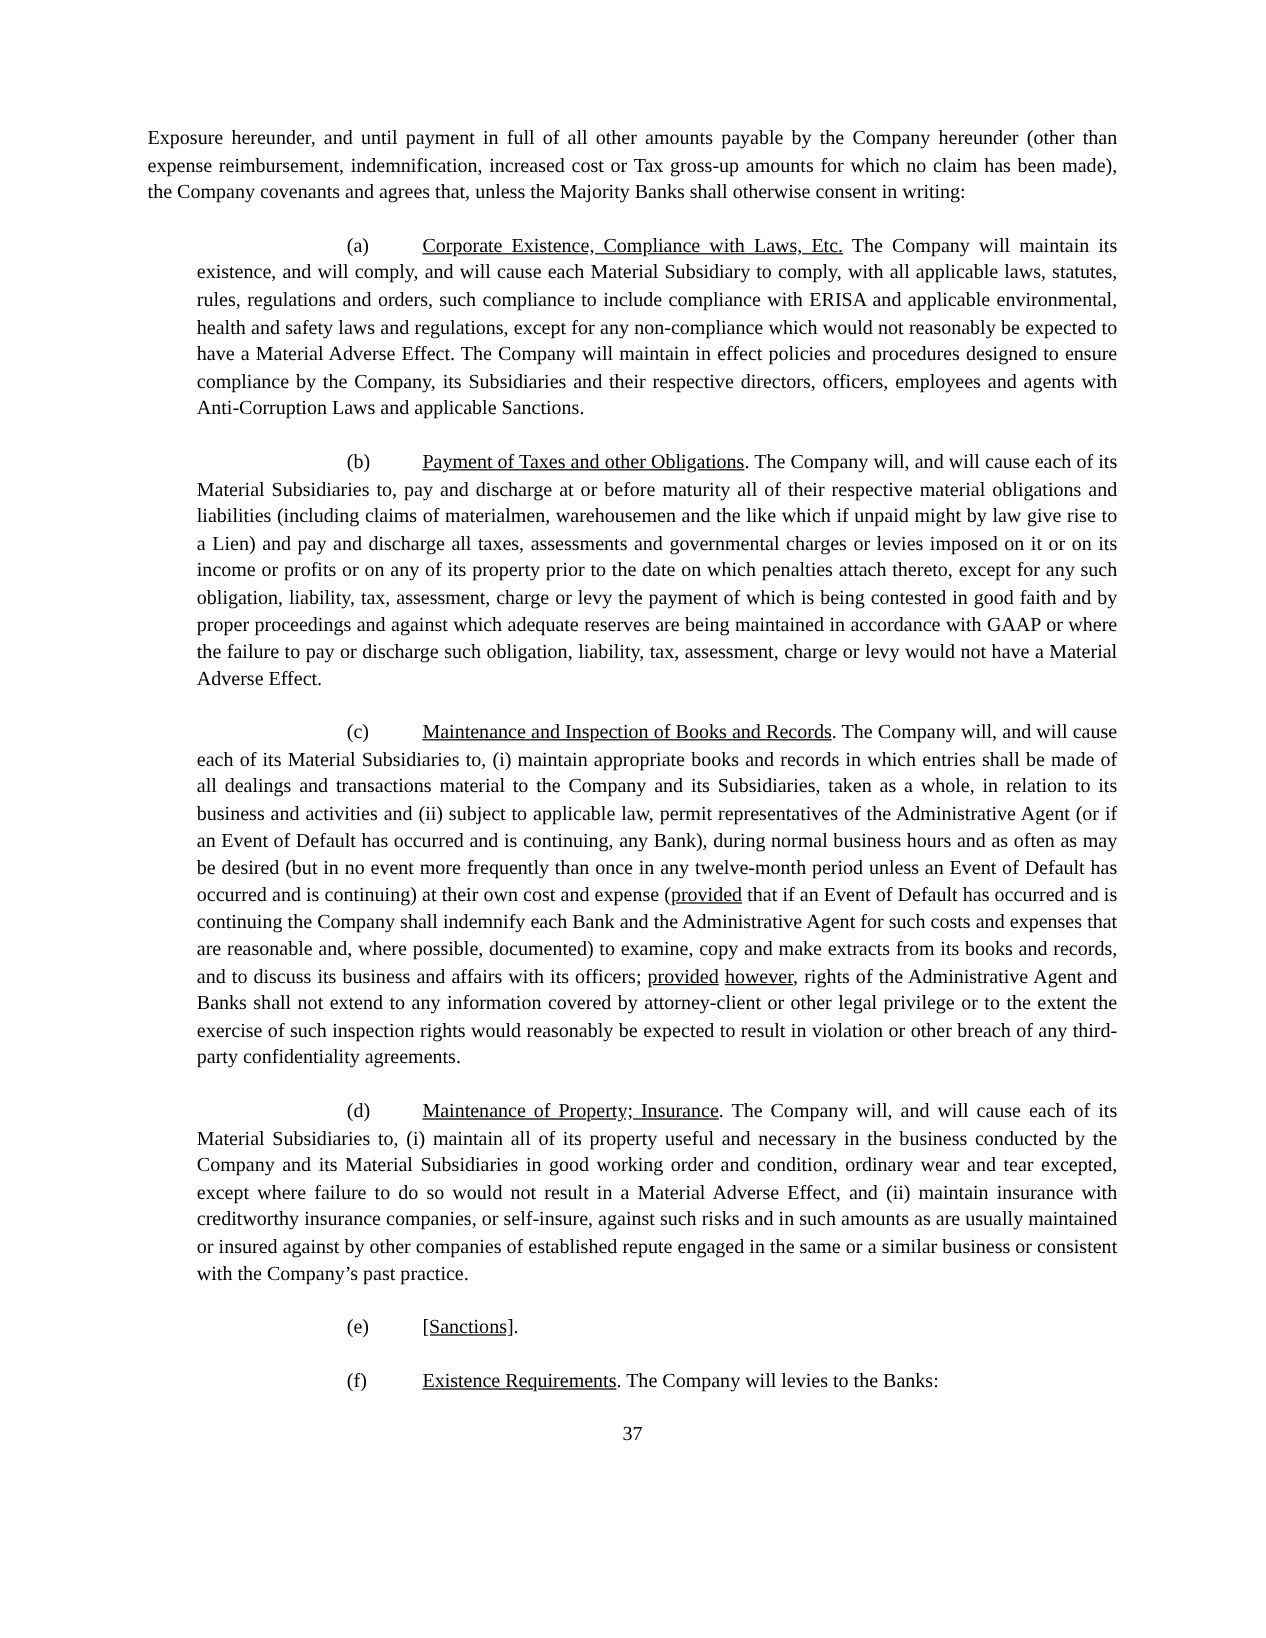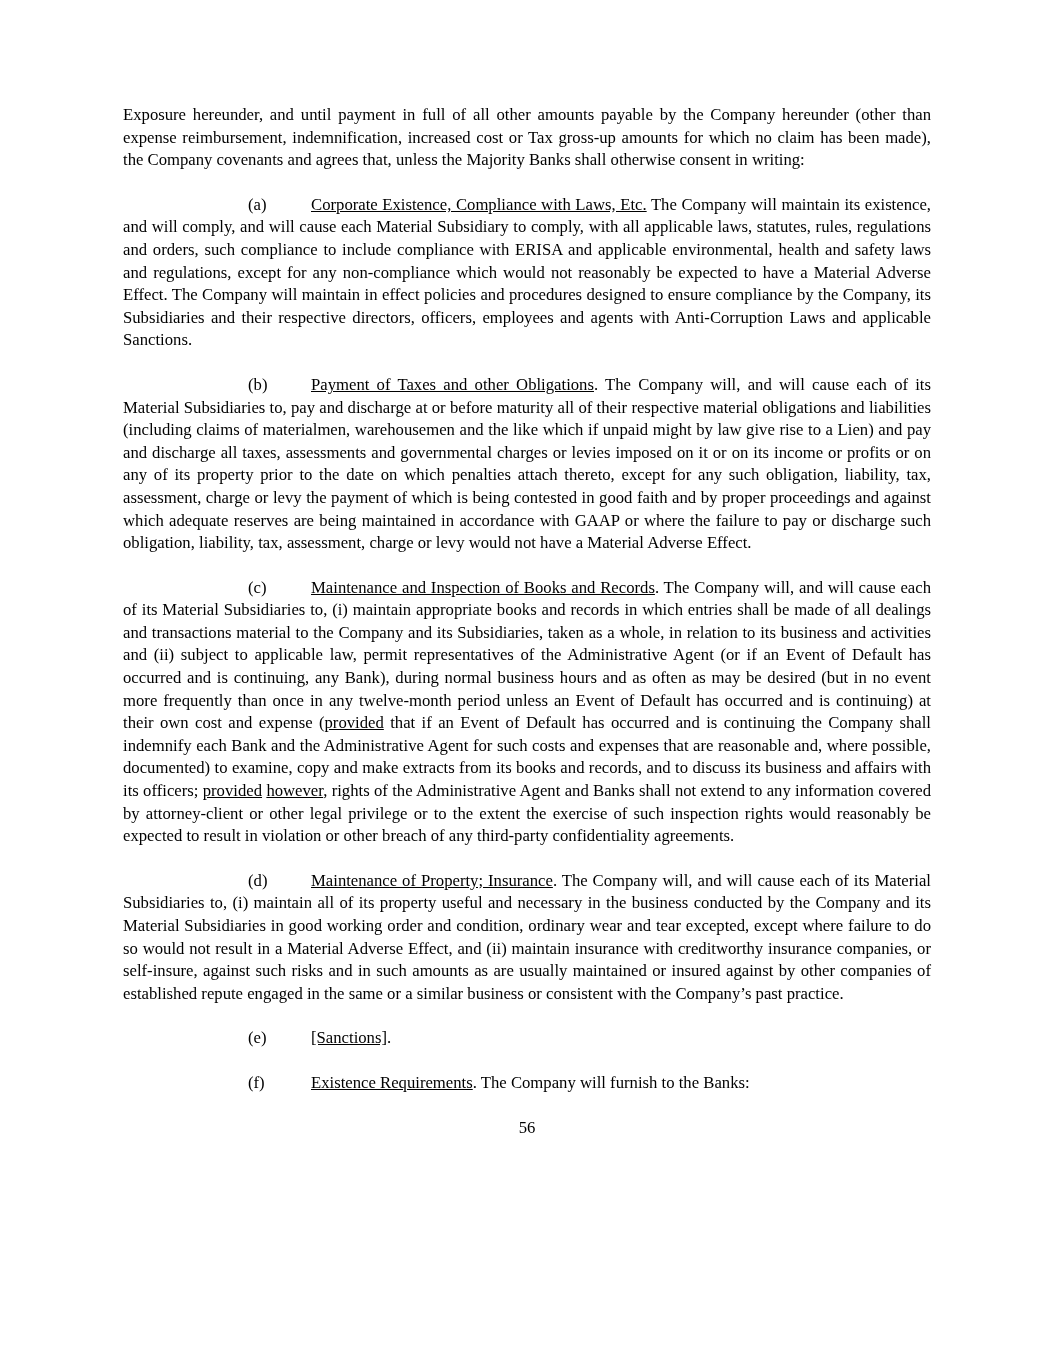--- a/index.html
+++ b/index.html
@@ -21,20 +21,21 @@
     text-align: justify;
   }
   p.para {
     margin: 0 0 22px 0;
   }
   p.intro {
     text-indent: 0;
   }
   p.section {
     text-indent: 125px;
+    margin-left: 41px;
   }
   .label {
     display: inline-block;
     width: 63px;
     text-indent: 0;
     text-align: left;
   }
   .u {
     text-decoration: underline;
   }
@@ -49,17 +50,17 @@
 
 <div class="page">
   <p class="para intro">Exposure hereunder, and until payment in full of all other amounts payable by the Company hereunder (other than expense reimbursement, indemnification, increased cost or Tax gross-up amounts for which no claim has been made), the Company covenants and agrees that, unless the Majority Banks shall otherwise consent in writing:</p>
 
   <div id="sections">
       <p class="para section"><span class="label">(a)</span><span class="u">Corporate Existence, Compliance with Laws, Etc.</span><span>  The Company will maintain its existence, and will comply, and will cause each Material Subsidiary to comply, with all applicable laws, statutes, rules, regulations and orders, such compliance to include compliance with ERISA and applicable environmental, health and safety laws and regulations, except for any non-compliance which would not reasonably be expected to have a Material Adverse Effect. The Company will maintain in effect policies and procedures designed to ensure compliance by the Company, its Subsidiaries and their respective directors, officers, employees and agents with Anti-Corruption Laws and applicable Sanctions.</span></p>
       <p class="para section"><span class="label">(b)</span><span class="u">Payment of Taxes and other Obligations</span><span>.  The Company will, and will cause each of its Material Subsidiaries to, pay and discharge at or before maturity all of their respective material obligations and liabilities (including claims of materialmen, warehousemen and the like which if unpaid might by law give rise to a Lien) and pay and discharge all taxes, assessments and governmental charges or levies imposed on it or on its income or profits or on any of its property prior to the date on which penalties attach thereto, except for any such obligation, liability, tax, assessment, charge or levy the payment of which is being contested in good faith and by proper proceedings and against which adequate reserves are being maintained in accordance with GAAP or where the failure to pay or discharge such obligation, liability, tax, assessment, charge or levy would not have a Material Adverse Effect.</span></p>
       <p class="para section"><span class="label">(c)</span><span class="u">Maintenance and Inspection of Books and Records</span><span>.  The Company will, and will cause each of its Material Subsidiaries to, (i) maintain appropriate books and records in which entries shall be made of all dealings and transactions material to the Company and its Subsidiaries, taken as a whole, in relation to its business and activities and (ii) subject to applicable law, permit representatives of the Administrative Agent (or if an Event of Default has occurred and is continuing, any Bank), during normal business hours and as often as may be desired (but in no event more frequently than once in any twelve-month period unless an Event of Default has occurred and is continuing) at their own cost and expense (</span><span class="u">provided</span><span> that if an Event of Default has occurred and is continuing the Company shall indemnify each Bank and the Administrative Agent for such costs and expenses that are reasonable and, where possible, documented) to examine, copy and make extracts from its books and records, and to discuss its business and affairs with its officers; </span><span class="u">provided</span><span> </span><span class="u">however</span><span>, rights of the Administrative Agent and Banks shall not extend to any information covered by attorney-client or other legal privilege or to the extent the exercise of such inspection rights would reasonably be expected to result in violation or other breach of any third-party confidentiality agreements.</span></p>
       <p class="para section"><span class="label">(d)</span><span class="u">Maintenance of Property; Insurance</span><span>.  The Company will, and will cause each of its Material Subsidiaries to, (i) maintain all of its property useful and necessary in the business conducted by the Company and its Material Subsidiaries in good working order and condition, ordinary wear and tear excepted, except where failure to do so would not result in a Material Adverse Effect, and (ii) maintain insurance with creditworthy insurance companies, or self-insure, against such risks and in such amounts as are usually maintained or insured against by other companies of established repute engaged in the same or a similar business or consistent with the Company’s past practice.</span></p>
       <p class="para section"><span class="label">(e)</span><span class="u">[Sanctions]</span><span>.</span></p>
-      <p class="para section"><span class="label">(f)</span><span class="u">Existence Requirements</span><span>.  The Company will furnish to the Banks:</span></p>
+      <p class="para section"><span class="label">(f)</span><span class="u">Existence Requirements</span><span>.  The Company will levies to the Banks:</span></p>
     </div>
 
-  <div class="page-number">56</div>
+  <div class="page-number">37</div>
 </div>
 
 </body></html>

